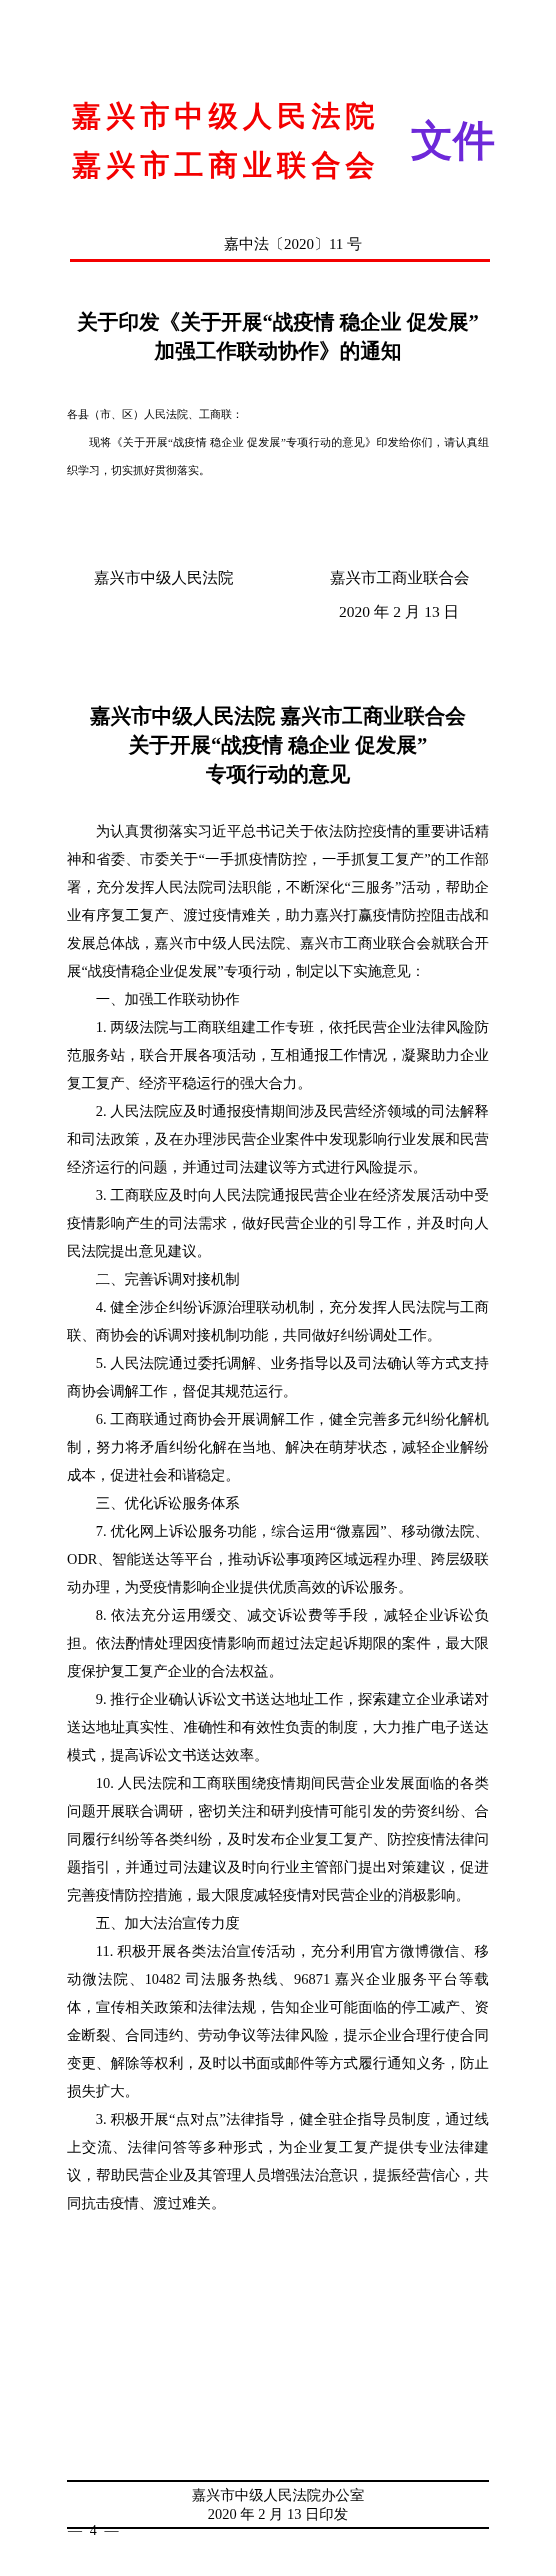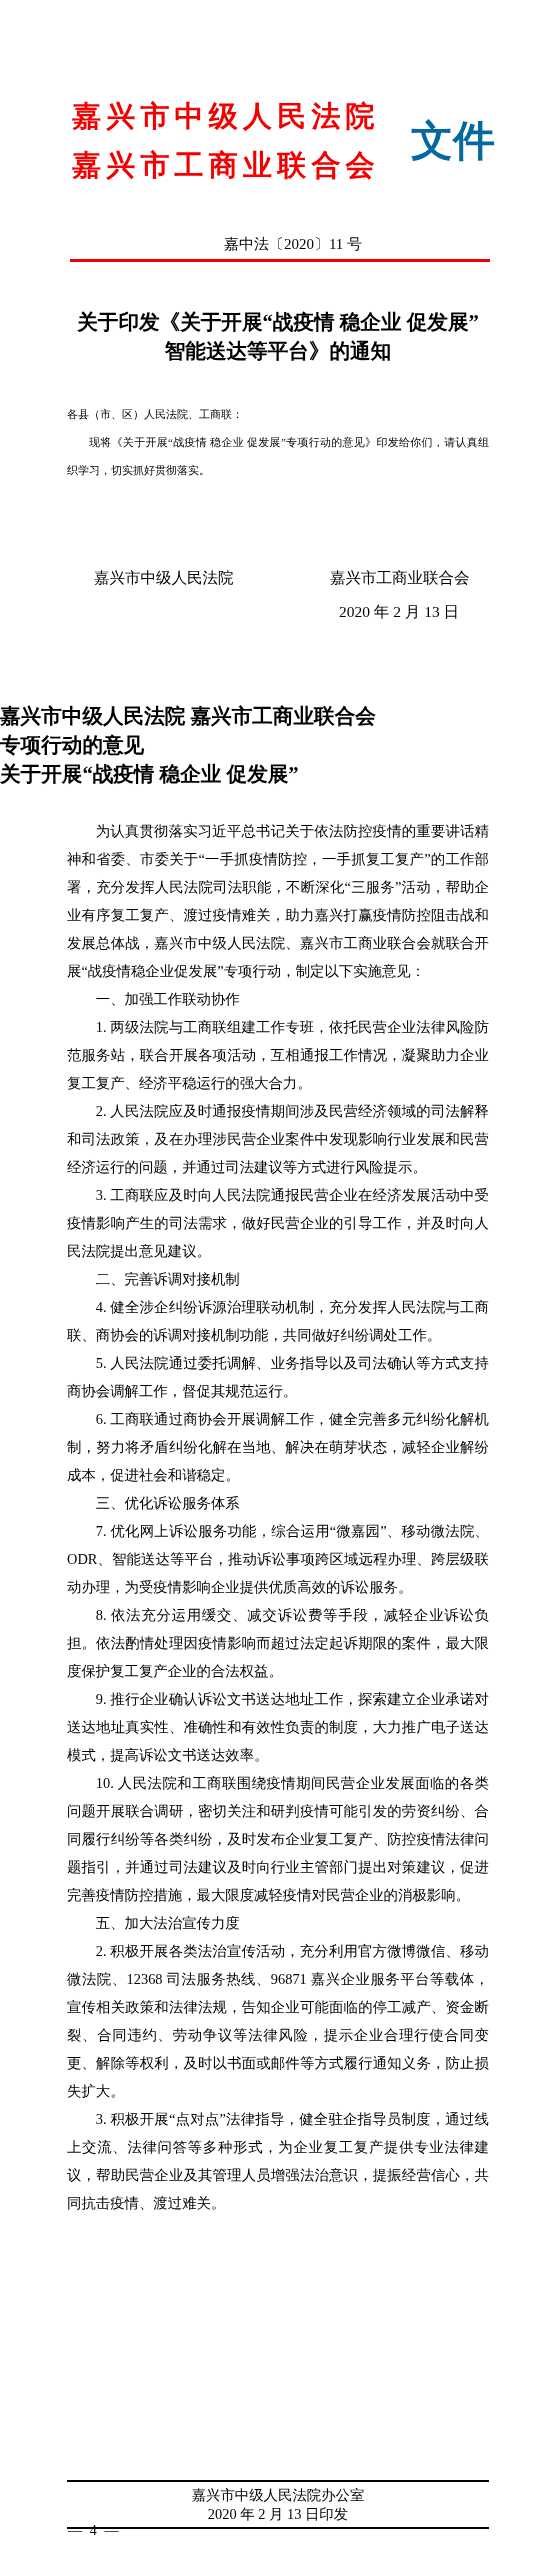--- a/index.html
+++ b/index.html
@@ -26,21 +26,21 @@
   .org-names { display: block; }
   .org-name {
     color: #f40000;
     font-weight: bold;
     font-size: 29px;
     line-height: 49px;
     letter-spacing: 5.2px;
     white-space: nowrap;
   }
   .doc-type {
-    color: #0369a1;
+    color: #6d28d9;
     font-weight: bold;
     font-size: 42px;
     line-height: 1;
     white-space: nowrap;
   }
 
   .doc-number {
     position: absolute;
     top: 235px; left: 0; width: 100%;
     text-align: center;
@@ -90,21 +90,21 @@
     text-align: right;
     padding-right: 30px;
     font-size: 15.5px;
     line-height: 23px;
   }
 
   
   .opinion-title {
     position: absolute;
     top: 702px; left: 0; width: 100%;
-    text-align: left;
+    text-align: center;
     font-size: 20.6px;
     font-weight: bold;
     line-height: 29px;
   }
   .opinion-body {
     position: absolute;
     top: 817px; left: 67px; width: 422px;
     font-size: 14.4px;
     line-height: 28px;
     text-align: justify;
@@ -148,38 +148,38 @@
     </div>
     <div class="doc-type">文件</div>
   </div>
 
   <div class="doc-number">嘉中法〔2020〕11 号</div>
 
   <div class="red-rule"></div>
 
   <div class="notice-title">
     <div>关于印发《关于开展“战疫情 稳企业 促发展”</div>
-    <div>智能送达等平台》的通知</div>
+    <div>加强工作联动协作》的通知</div>
   </div>
 
   <div class="notice-body">
     <div>各县（市、区）人民法院、工商联：</div>
     <div class="indent">现将《关于开展“战疫情 稳企业 促发展”专项行动的意见》印发给你们，请认真组织学习，切实抓好贯彻落实。</div>
   </div>
 
   <div class="signatures">
     <span>嘉兴市中级人民法院</span>
     <span>嘉兴市工商业联合会</span>
   </div>
   <div class="sign-date">2020 年 2 月 13 日</div>
 
   <div class="opinion-title">
     <div>嘉兴市中级人民法院 嘉兴市工商业联合会</div>
+    <div>关于开展“战疫情 稳企业 促发展”</div>
     <div>专项行动的意见</div>
-    <div>关于开展“战疫情 稳企业 促发展”</div>
   </div>
 
   <div class="opinion-body">
     <div class="indent">为认真贯彻落实习近平总书记关于依法防控疫情的重要讲话精神和省委、市委关于“一手抓疫情防控，一手抓复工复产”的工作部署，充分发挥人民法院司法职能，不断深化“三服务”活动，帮助企业有序复工复产、渡过疫情难关，助力嘉兴打赢疫情防控阻击战和发展总体战，嘉兴市中级人民法院、嘉兴市工商业联合会就联合开展“战疫情稳企业促发展”专项行动，制定以下实施意见：</div>
 
     <div class="sec-heading">一、加强工作联动协作</div>
     <div class="indent">1. 两级法院与工商联组建工作专班，依托民营企业法律风险防范服务站，联合开展各项活动，互相通报工作情况，凝聚助力企业复工复产、经济平稳运行的强大合力。</div>
     <div class="indent">2. 人民法院应及时通报疫情期间涉及民营经济领域的司法解释和司法政策，及在办理涉民营企业案件中发现影响行业发展和民营经济运行的问题，并通过司法建议等方式进行风险提示。</div>
     <div class="indent">3. 工商联应及时向人民法院通报民营企业在经济发展活动中受疫情影响产生的司法需求，做好民营企业的引导工作，并及时向人民法院提出意见建议。</div>
 
@@ -189,21 +189,21 @@
     <div class="indent">6. 工商联通过商协会开展调解工作，健全完善多元纠纷化解机制，努力将矛盾纠纷化解在当地、解决在萌芽状态，减轻企业解纷成本，促进社会和谐稳定。</div>
 
     <div class="sec-heading">三、优化诉讼服务体系</div>
     <div class="indent">7. 优化网上诉讼服务功能，综合运用“微嘉园”、移动微法院、ODR、智能送达等平台，推动诉讼事项跨区域远程办理、跨层级联动办理，为受疫情影响企业提供优质高效的诉讼服务。</div>
     <div class="indent">8. 依法充分运用缓交、减交诉讼费等手段，减轻企业诉讼负担。依法酌情处理因疫情影响而超过法定起诉期限的案件，最大限度保护复工复产企业的合法权益。</div>
     <div class="indent">9. 推行企业确认诉讼文书送达地址工作，探索建立企业承诺对送达地址真实性、准确性和有效性负责的制度，大力推广电子送达模式，提高诉讼文书送达效率。</div>
 
     <div class="indent">10. 人民法院和工商联围绕疫情期间民营企业发展面临的各类问题开展联合调研，密切关注和研判疫情可能引发的劳资纠纷、合同履行纠纷等各类纠纷，及时发布企业复工复产、防控疫情法律问题指引，并通过司法建议及时向行业主管部门提出对策建议，促进完善疫情防控措施，最大限度减轻疫情对民营企业的消极影响。</div>
 
     <div class="sec-heading">五、加大法治宣传力度</div>
-    <div class="indent">2. 积极开展各类法治宣传活动，充分利用官方微博微信、移动微法院、12368 司法服务热线、96871 嘉兴企业服务平台等载体，宣传相关政策和法律法规，告知企业可能面临的停工减产、资金断裂、合同违约、劳动争议等法律风险，提示企业合理行使合同变更、解除等权利，及时以书面或邮件等方式履行通知义务，防止损失扩大。</div>
+    <div class="indent">11. 积极开展各类法治宣传活动，充分利用官方微博微信、移动微法院、10482 司法服务热线、96871 嘉兴企业服务平台等载体，宣传相关政策和法律法规，告知企业可能面临的停工减产、资金断裂、合同违约、劳动争议等法律风险，提示企业合理行使合同变更、解除等权利，及时以书面或邮件等方式履行通知义务，防止损失扩大。</div>
     <div class="indent">3. 积极开展“点对点”法律指导，健全驻企指导员制度，通过线上交流、法律问答等多种形式，为企业复工复产提供专业法律建议，帮助民营企业及其管理人员增强法治意识，提振经营信心，共同抗击疫情、渡过难关。</div>
   </div>
 
   <div class="print-footer">
     <span>嘉兴市中级人民法院办公室</span>
     <span>2020 年 2 月 13 日印发</span>
   </div>
 
   <div class="page-num">— 4 —</div>
 

